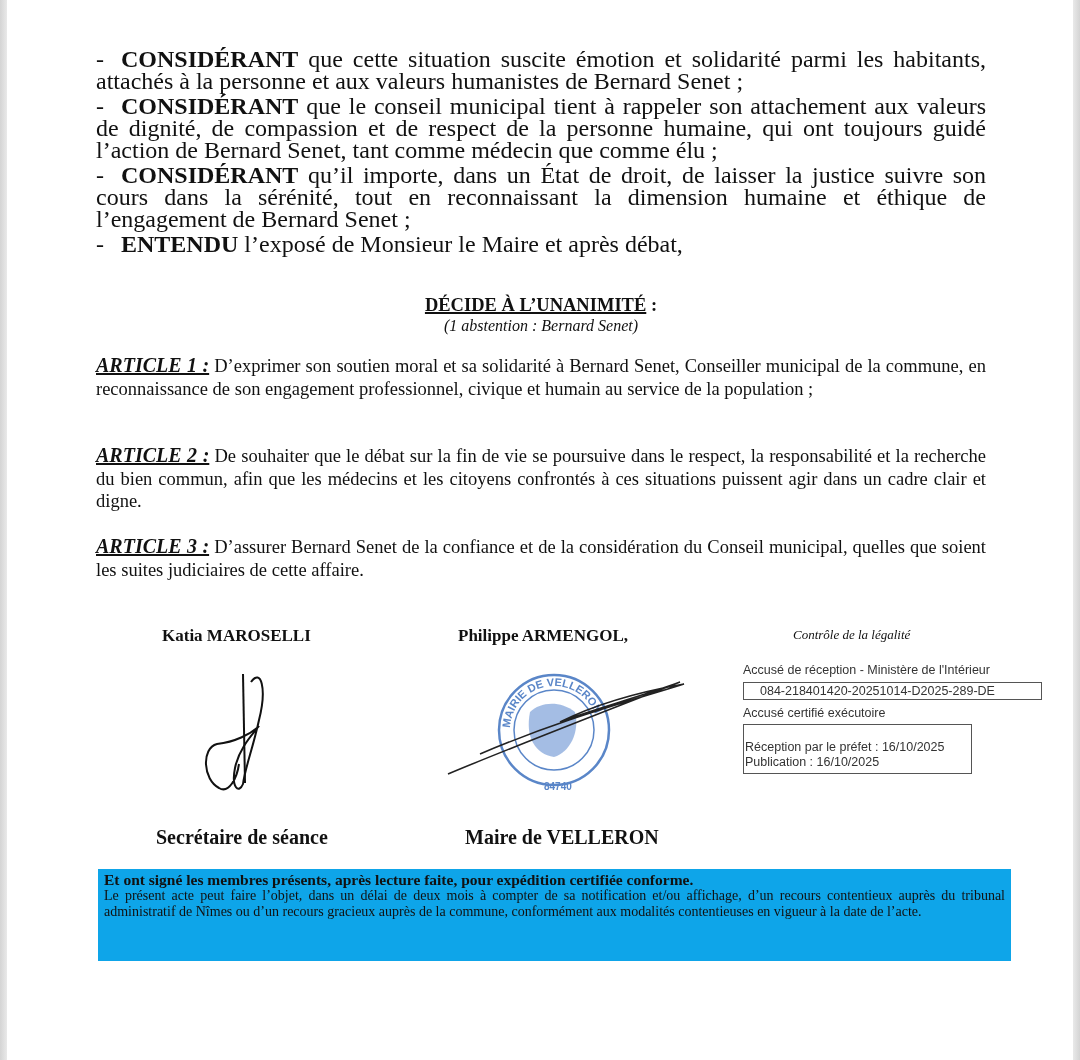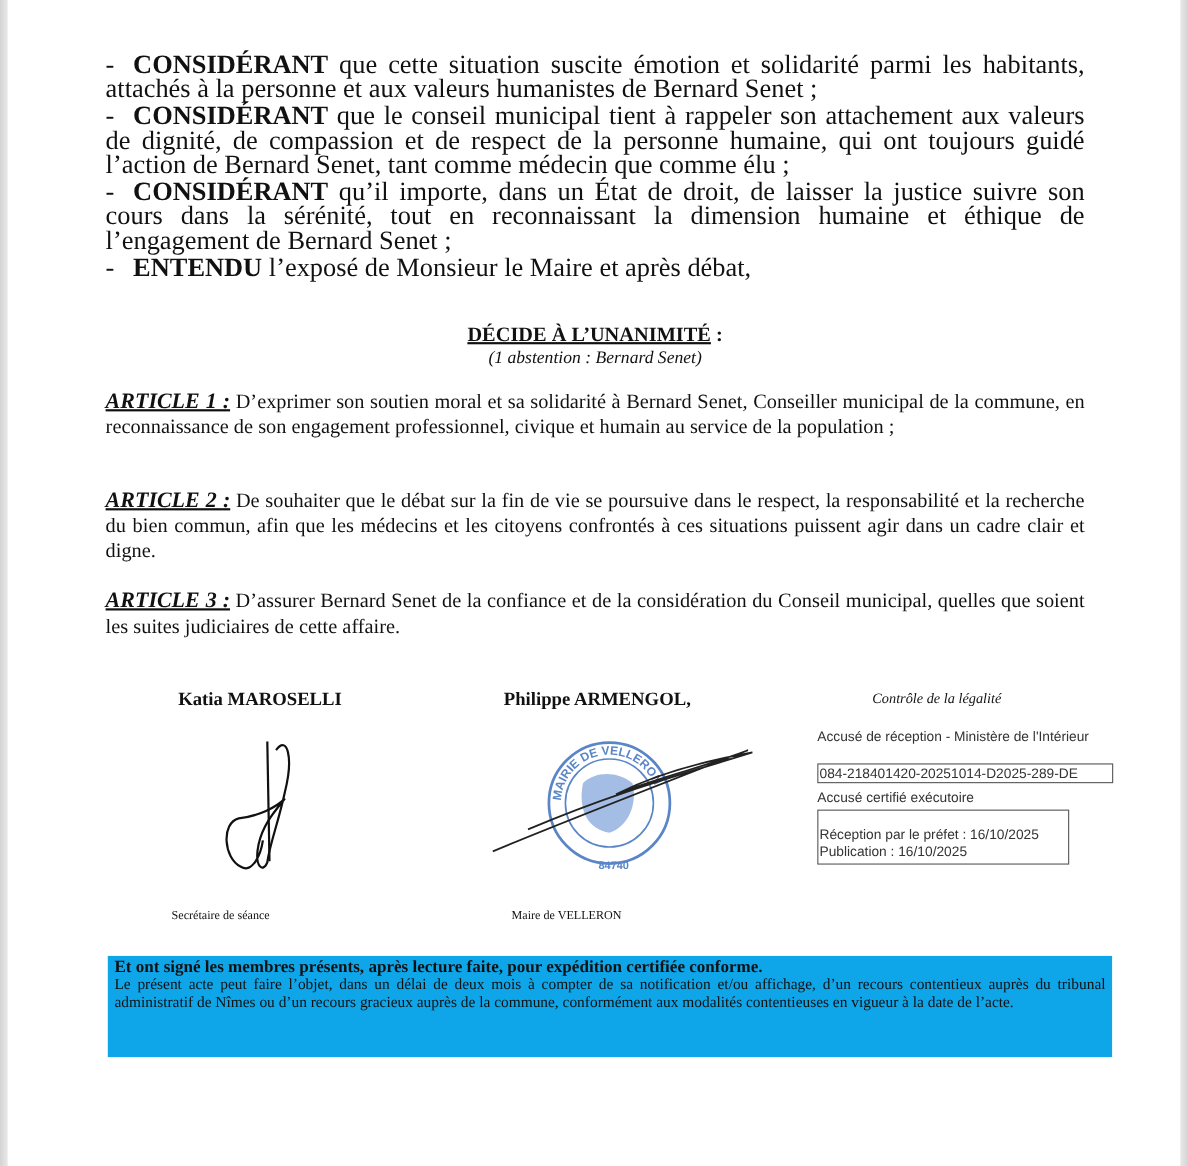--- a/index.html
+++ b/index.html
@@ -11,25 +11,25 @@
   .para { font-size:24px; line-height:22px; margin:0 0 3px 0; text-align:justify; }
   .para b { font-weight:bold; }
   .dash { display:inline-block; width:25px; }
   .decide { position:absolute; top:294px; left:0; width:900px; text-align:center; }
   .decide-title { font-weight:bold; font-size:18.5px; line-height:22px; }
   .decide-title u { text-decoration:underline; text-decoration-thickness:2px; }
   .decide-sub { font-style:italic; font-size:16px; line-height:20px; }
   .article { position:absolute; left:0; width:890px; font-size:18.5px; line-height:22.5px; text-align:justify; }
   .article .art-label { font-weight:bold; font-style:italic; text-decoration:underline; font-size:20px; }
   .sig-name { position:absolute; font-weight:bold; font-size:17px; }
-  .sig-role { position:absolute; font-weight:normal; font-size:11px; }
+  .sig-role { position:absolute; font-weight:bold; font-size:20px; }
   .legal { position:absolute; left:743px; top:627px; width:290px; font-family:"Liberation Sans","DejaVu Sans",sans-serif; color:#333; }
   .legal-title { font-family:"Liberation Serif",serif; font-style:italic; font-size:13px; color:#111; margin-left:50px; }
   .legal-line { font-size:12.5px; margin-top:18px; }
-  .legal-box1 { margin-top:17px; border:1.5px solid #555; font-size:12.5px; padding:1px 1px; width:265px; white-space:nowrap; }
+  .legal-box1 { margin-top:5px; border:1.5px solid #555; font-size:12.5px; padding:1px 16px; width:265px; white-space:nowrap; }
   .legal-line2 { font-size:12.5px; margin-top:6px; }
   .legal-box2 { margin-top:4px; border:1.5px solid #555; font-size:12.5px; line-height:15px; padding:15px 1px 3px 1px; width:225px; }
   .footer-box { position:absolute; left:98px; top:869px; width:913px; height:92px; background:#0ea5e9; padding:2px 6px; box-sizing:border-box; }
   .footer-bold { font-weight:bold; font-size:15.5px; line-height:17px; }
   .footer-italic { font-size:14px; line-height:16px; text-align:justify; }
 </style>
 </head>
 <body>
 
 <div class="edge-left"></div>

